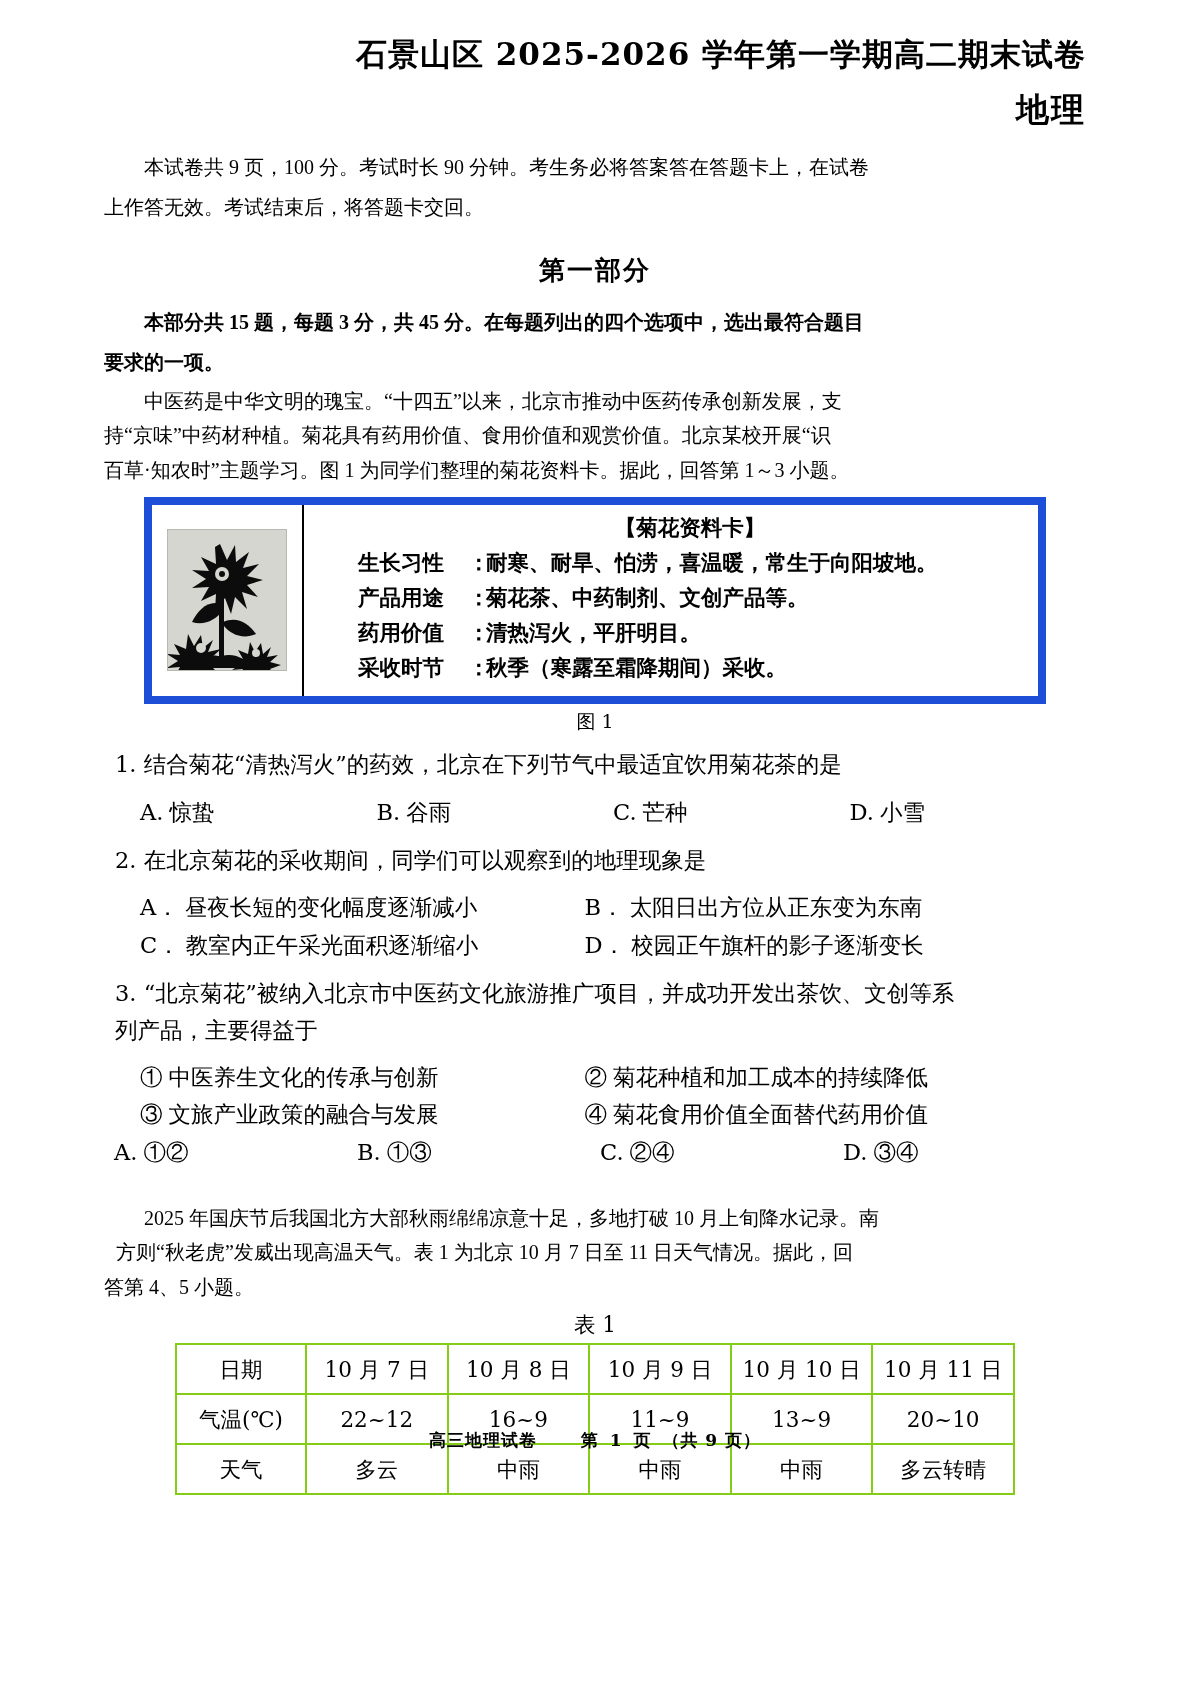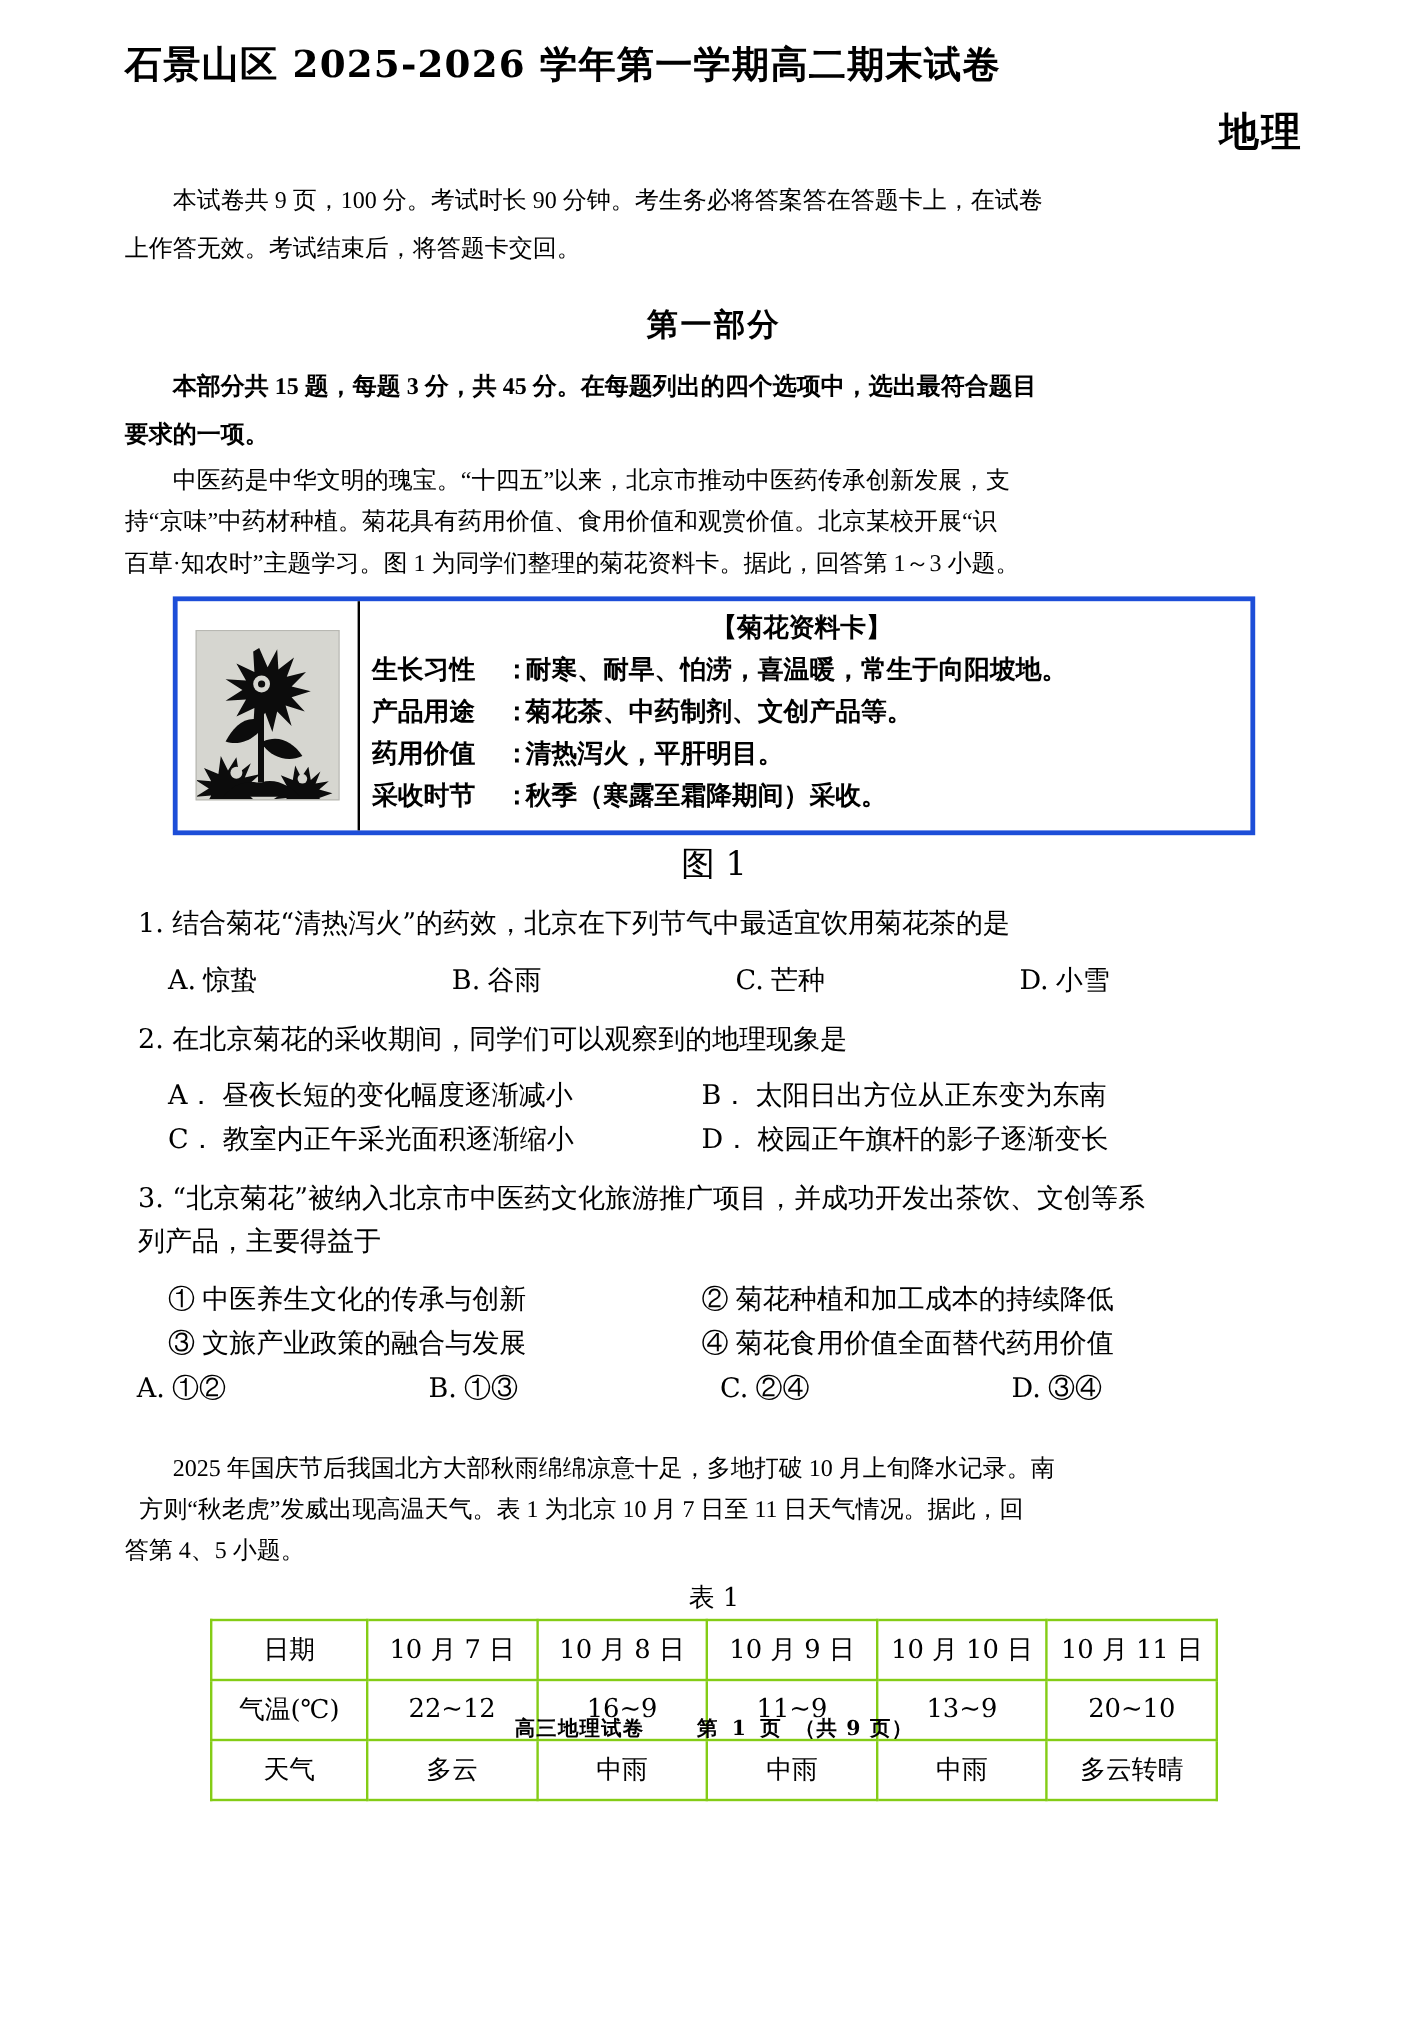--- a/index.html
+++ b/index.html
@@ -17,21 +17,21 @@
   }
   .page {
     width: 1190px;
     height: 1684px;
     box-sizing: border-box;
     padding: 22px 104px 0 104px;
     position: relative;
   }
   
   .doc-title {
-    text-align: left;
+    text-align: right;
     font-size: 31px;
     font-weight: 700;
     letter-spacing: 1px;
     line-height: 1.35;
     margin: 12px 0 12px 0;
   }
   .subject-title {
     text-align: right;
     font-size: 33px;
     font-weight: 700;
@@ -51,25 +51,26 @@
     line-height: 2.0;
     text-align: justify;
     text-justify: inter-ideograph;
     margin: 0 0 2px 0;
     font-family: Liberation Serif, serif;
   }
   .para.bold { font-weight: 700; }
   .tight { line-height: 1.72; }
   
   .figure-box {
-    border: 4px solid #1d4ed8;
+    border: 8px solid #1d4ed8;
     margin: 10px 40px 0 40px;
     display: flex;
     align-items: stretch;
     box-sizing: border-box;
+    gap: 44px;
   }
   .figure-photo-cell {
     width: 152px;
     border-right: 2px solid #000;
     display: flex;
     align-items: center;
     justify-content: center;
     padding: 8px 6px;
     box-sizing: border-box;
   }
@@ -99,21 +100,21 @@
     line-height: 1.62;
     display: flex;
     white-space: nowrap;
     font-weight: 700;
   }
   .card-key { width: 110px; flex: none; }
   .card-colon { width: 18px; flex: none; }
   .card-val { flex: 1; font-weight: 700; }
   .fig-caption {
     text-align: center;
-    font-size: 28px;
+    font-size: 19px;
     margin: 3px 0 2px 0;
     line-height: 1.5;
   }
   
   .q {
     font-size: 22.5px;
     line-height: 1.62;
     margin: 11px;
   }
   .q-stem { display: block; }

